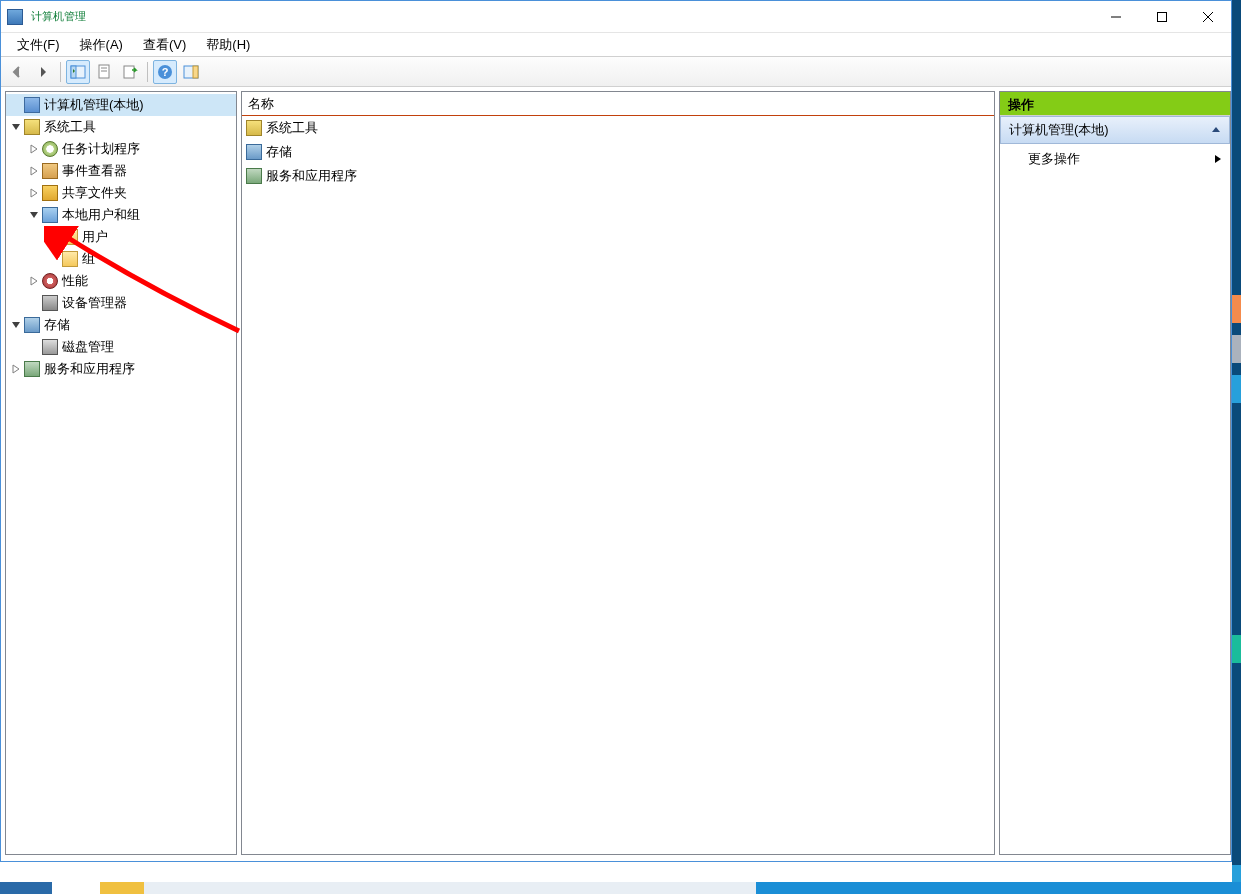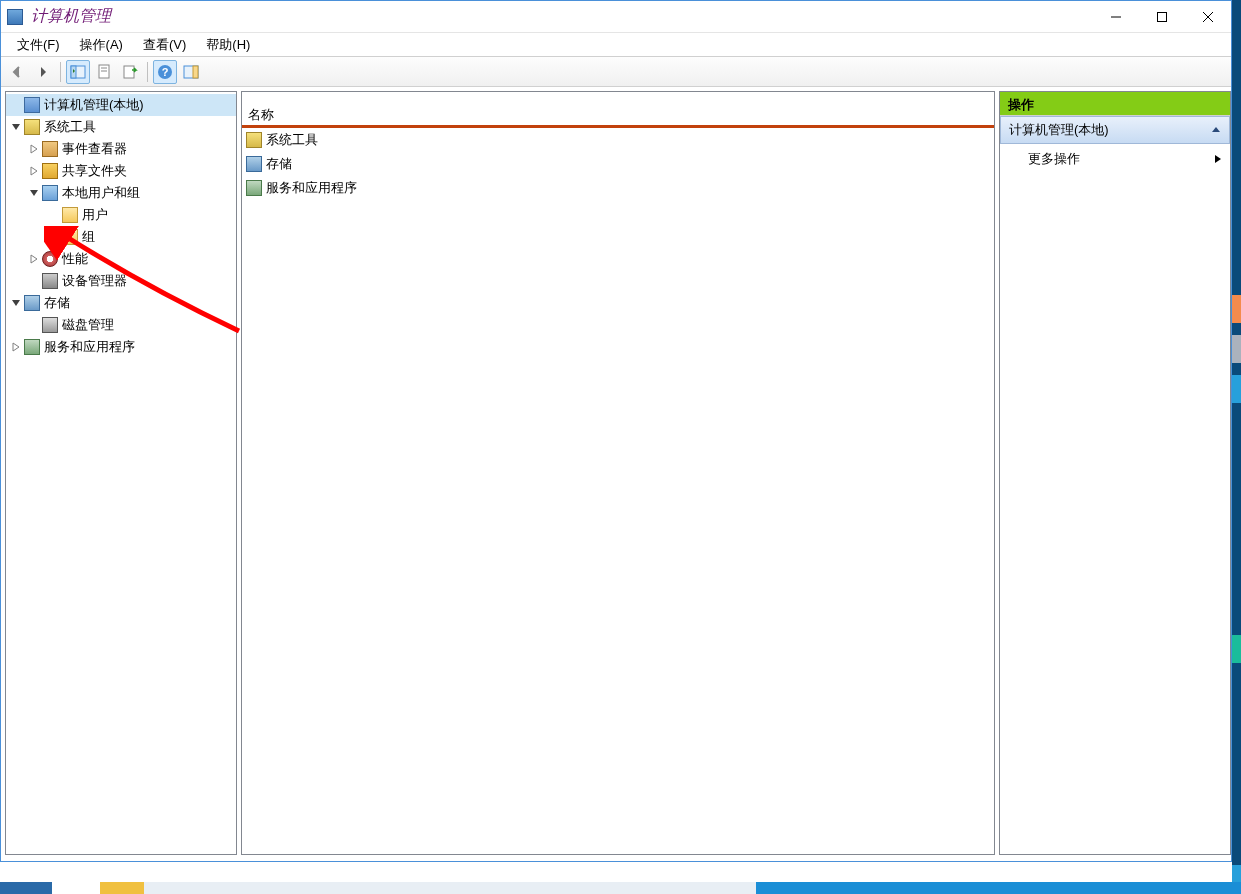--- a/index.html
+++ b/index.html
@@ -25,21 +25,21 @@
     display: flex;
     align-items: center;
     border-bottom: 1px solid #e5e5e5;
     background: #fff;
   }
   .titlebar .app-icon {
     width: 16px; height: 16px; margin: 0 6px;
     background: linear-gradient(#6fa8dc,#3d78b8);
     border:1px solid #2b5a94;
   }
-  .titlebar .title { flex:1; padding-left:2px; font-size:16px; color:#701a75;font-style:italic; }
+  .titlebar .title { flex:1; padding-left:2px; font-size:11px; color:#15803d; }
   .titlebar .winbtns { display:flex; }
   .titlebar .winbtn {
     width:46px; height:30px; display:flex; align-items:center; justify-content:center;
     font-family: "Segoe UI Symbol", sans-serif; font-size:11px; color:#000;
   }
 
   .menubar {
     height:24px; display:flex; align-items:center; padding:0 6px;
     font-size:13px; border-bottom:1px solid #d0d0d0;
   }
@@ -93,23 +93,23 @@
   .ico-users { background:linear-gradient(#a8d0f0,#6aa0d8); border:1px solid #3a6a9a; }
   .ico-folder { background:linear-gradient(#ffe9a8,#f5c95c); border:1px solid #c29a3a; }
   .ico-perf { background:radial-gradient(circle,#fff 30%,#d06060 35%,#a03030 100%); border:1px solid #702020; border-radius:50%; }
   .ico-device { background:linear-gradient(#ccc,#888); border:1px solid #555; }
   .ico-storage { background:linear-gradient(#b0d0e8,#6a9ac8); border:1px solid #3a6a9a; }
   .ico-disk { background:linear-gradient(#ddd,#999); border:1px solid #555; }
   .ico-services { background:linear-gradient(#c0d8c0,#7aa87a); border:1px solid #4a7a4a; }
 
   
   .list-header {
-    height:24px; border-bottom:3px solid #c2410c;
+    height:24px; border-bottom:1px solid #c2410c;
     display:flex; align-items:center; padding-left:6px;
-    font-size:13px; background:#fff;margin-top:12px;
+    font-size:13px; background:#fff;
   }
   .list-body { flex:1; overflow:auto; }
   .list-row { height:24px; display:flex; align-items:center; padding-left:4px; }
 
   
   .actions-header {
     height:24px; border-bottom:1px solid #d0d0d0;
     background:#84cc16; font-weight:bold; padding:4px 8px;
   }
   .actions-section {
@@ -247,20 +247,29 @@
         <div class="tree-row" style="padding-left:2px;">
           <span class="tw">
             <svg width="10" height="10" viewBox="0 0 10 10">
                 <path d="M1 2 L9 2 L5 8 Z" fill="#404040"></path>
               </svg>
           </span>
           <span class="tree-icon ico-tools"></span>
           <span>系统工具</span>
         </div>
 
+        <div class="tree-row" style="padding-left:20px;">
+          <span class="tw">
+            <svg width="10" height="10" viewBox="0 0 10 10">
+                <path d="M2 1 L8 5 L2 9 Z" fill="none" stroke="#808080"></path>
+              </svg>
+          </span>
+          <span class="tree-icon ico-clock"></span>
+          <span>任务计划程序</span>
+        </div>
 
         <div class="tree-row" style="padding-left:20px;">
           <span class="tw">
             <svg width="10" height="10" viewBox="0 0 10 10">
                 <path d="M2 1 L8 5 L2 9 Z" fill="none" stroke="#808080"></path>
               </svg>
           </span>
           <span class="tree-icon ico-event"></span>
           <span>事件查看器</span>
         </div>

